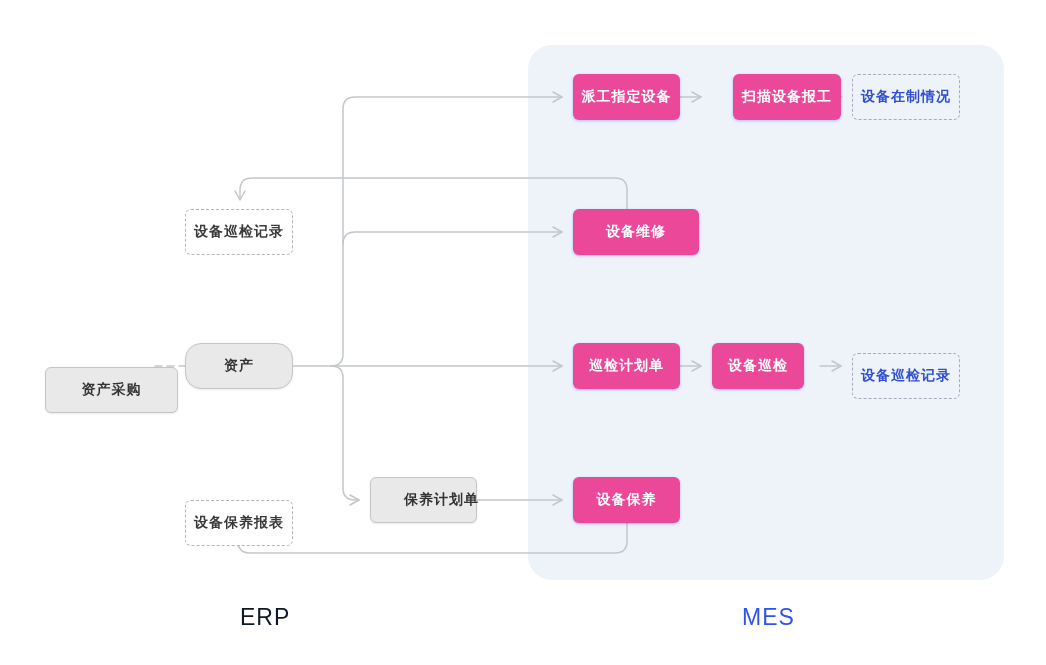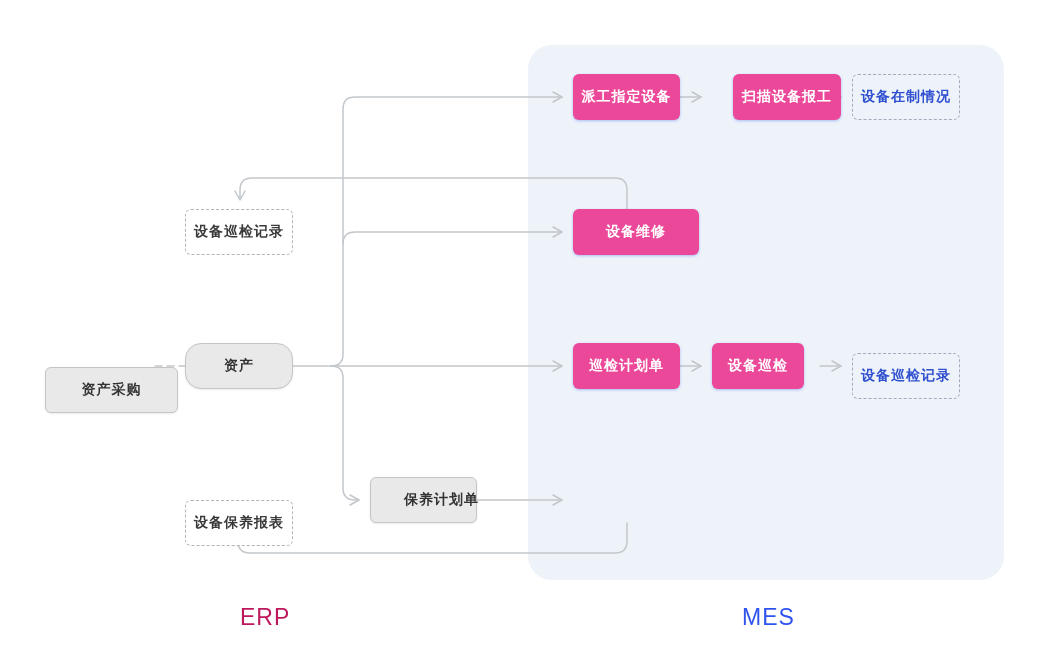--- a/index.html
+++ b/index.html
@@ -54,21 +54,21 @@
     border:1px dashed #a3aabb;
     color:#3050cf;
   }
   .zone-label {
     position:absolute;
     top:604px;
     font-size:23px;
     font-weight:500;
     letter-spacing:1px;
   }
-  .zone-label.erp { left:240px; color:#be185d; }
+  .zone-label.erp { left:240px; color:#0f172a; }
   .zone-label.mes { left:742px; color:#2f54eb; }
 </style>
 </head>
 <body>
 
 <div class="canvas">
 
   <div class="mes-panel"></div>
 
   <svg class="connectors" viewBox="0 0 1046 665" xmlns="http://www.w3.org/2000/svg" fill="none" stroke="#c3c7cc" stroke-width="1.5" stroke-linecap="round" stroke-linejoin="round">
@@ -126,17 +126,18 @@
   <div class="node dashed-blue" style="left:852px; top:74px; width:108px;">设备在制情况</div>
 
   <div class="node solid-blue" style="left:573px; top:209px; width:126px;">设备维修</div>
 
   <div class="node solid-blue" style="left:573px; top:343px; width:107px;">巡检计划单</div>
 
   <div class="node solid-blue" style="left:712px; top:343px; width:92px;">设备巡检</div>
 
   <div class="node dashed-blue" style="left:852px; top:353px; width:108px;">设备巡检记录</div>
 
+  <div class="node solid-blue" style="left:573px; top:477px; width:107px;">设备保养</div>
 
   <div class="zone-label erp">ERP</div>
   <div class="zone-label mes">MES</div>
 
 </div>
 
 </body></html>

